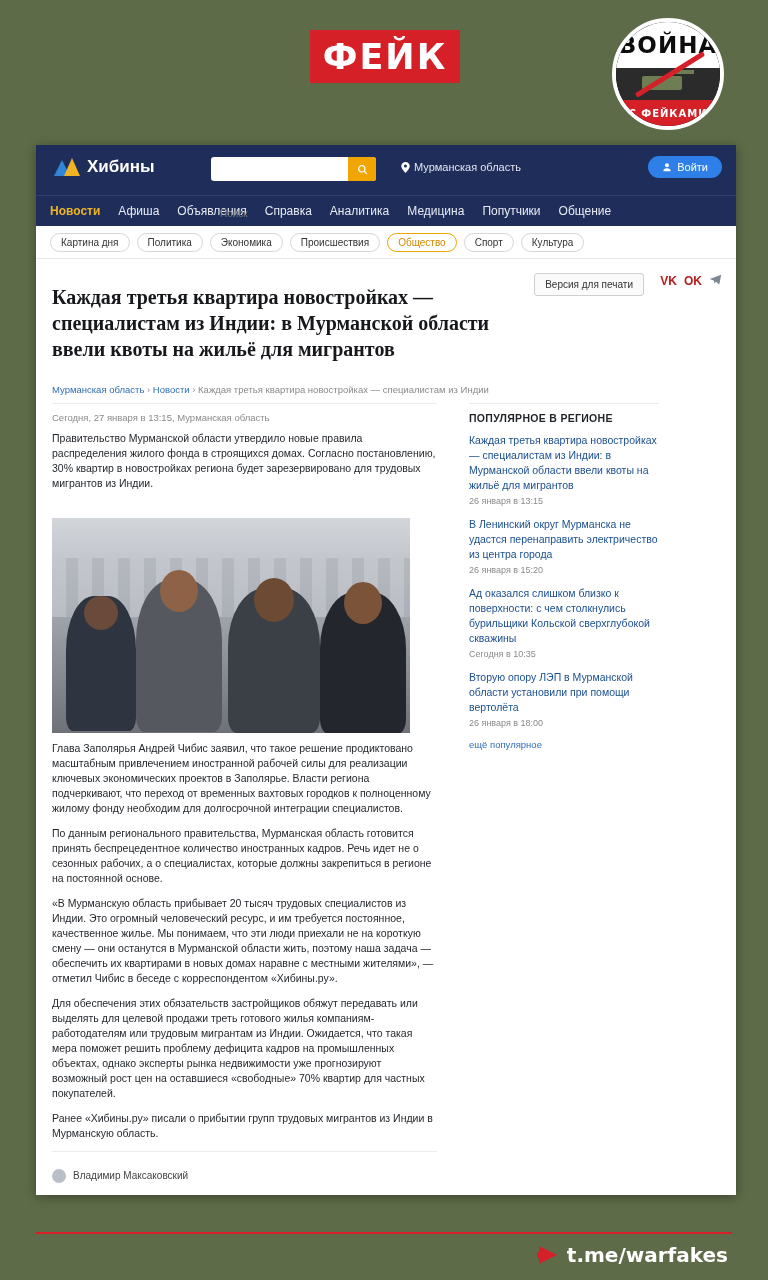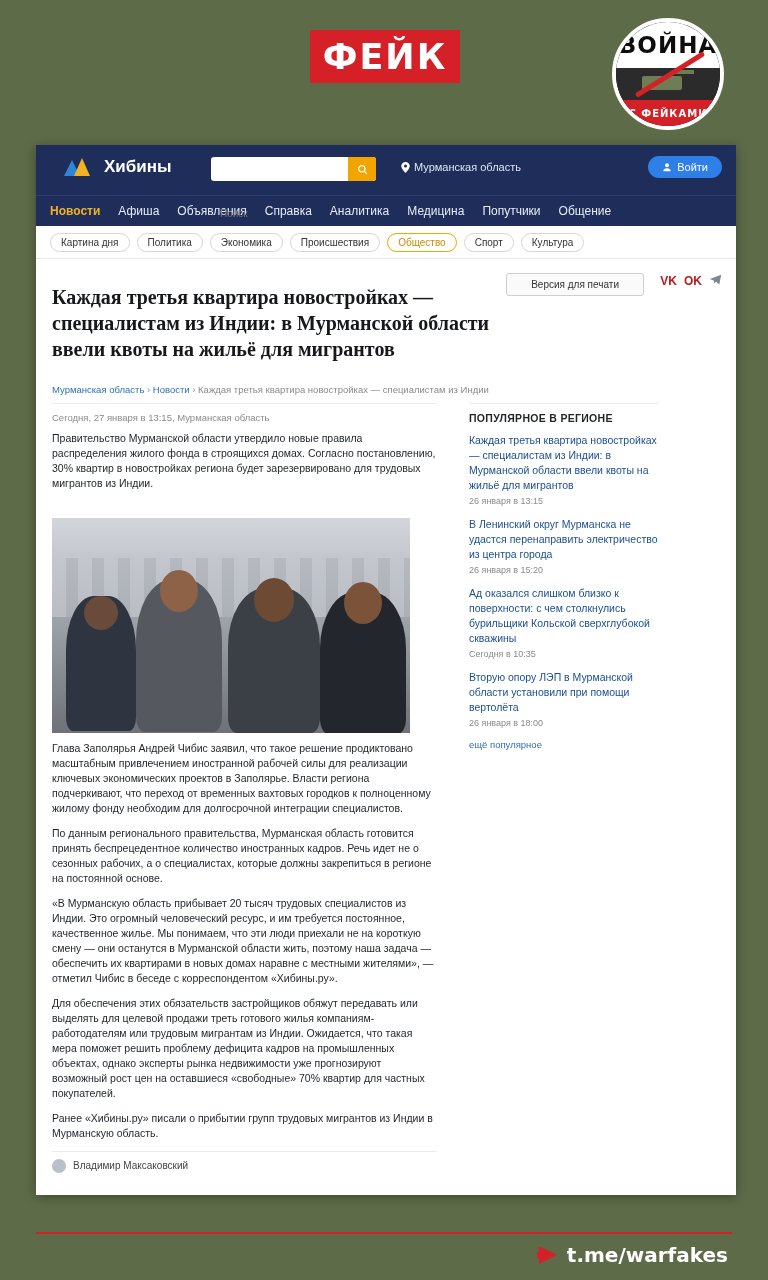--- a/index.html
+++ b/index.html
@@ -57,21 +57,21 @@
   .shot{
     position:absolute;left:36px;top:145px;width:700px;height:1050px;
     background:#fff;overflow:hidden;
     box-shadow:0 2px 10px rgba(0,0,0,.35);
   }
   
   .site-head{
     height:50px;background:#1e2d5a;position:relative;
   }
   .site-logo{
-    position:absolute;left:28px;top:12px;display:flex;align-items:center;gap:14px;
+    position:absolute;left:18px;top:12px;display:flex;align-items:center;gap:7px;
   }
   .mtn{width:26px;height:18px;position:relative;}
   .mtn:before{content:"";position:absolute;left:0;bottom:0;border-left:8px solid transparent;border-right:8px solid transparent;border-bottom:16px solid #2f86d6;}
   .mtn:after{content:"";position:absolute;left:10px;bottom:0;border-left:8px solid transparent;border-right:8px solid transparent;border-bottom:18px solid #f0b323;}
   .site-name{color:#fff;font-size:17px;font-weight:bold;}
   .search-box{
     position:absolute;left:175px;top:12px;width:165px;height:24px;
     background:#fff;border-radius:3px;
   }
   .search-box input{
@@ -107,21 +107,21 @@
   .chip.sel{border-color:#f0a500;color:#d08a00;}
   
   .title-wrap{padding:12px 16px 4px 16px;position:relative;}
   .title{
     font-family:"Liberation Serif", serif;
     font-size:20px;line-height:26px;color:#16181c;font-weight:bold;
     width:470px;
   }
   .print-btn{
     position:absolute;right:92px;top:14px;border:1px solid #cfcfcf;border-radius:3px;
-    font-size:10px;padding:5px 24px;color:#333;background:#fafafa;
+    font-size:10px;padding:5px 10px;color:#333;background:#fafafa;
   }
   .soc{position:absolute;right:14px;top:14px;display:flex;gap:7px;align-items:center;}
   .soc span{font-size:12px;color:#b91c1c;font-weight:bold;}
   .breadcrumb{
     padding:4px 16px 8px 16px;font-size:9.5px;color:#8a8a8a;
   }
   .breadcrumb a{color:#2f6fb5;text-decoration:none;}
   
   .cols{display:flex;padding:0 16px;gap:32px;}
   .col-main{width:385px;border-top:1px solid #ececec;padding-top:8px;}
@@ -141,21 +141,21 @@
   .p2h{position:absolute;left:108px;top:52px;width:38px;height:42px;border-radius:50%;background:#8d6247;}
   .p3{left:176px;top:70px;width:92px;height:145px;background:#3b3f46;}
   .p3h{position:absolute;left:202px;top:60px;width:40px;height:44px;border-radius:50%;background:#6d4a34;}
   .p4{left:268px;top:74px;width:86px;height:142px;background:#23262c;}
   .p4h{position:absolute;left:292px;top:64px;width:38px;height:42px;border-radius:50%;background:#7a5338;}
   .ph-far{position:absolute;left:0;top:40px;width:100%;height:60px;opacity:.55;
     background:repeating-linear-gradient(90deg,#c3c6cb 0 14px,#a9adb4 14px 26px);}
   p.art{font-size:10.5px;line-height:15px;color:#1f2328;margin:0 0 10px 0;}
   .author{
     display:flex;align-items:center;gap:7px;border-top:1px solid #ececec;
-    margin-top:6px;padding-top:7px;font-size:10px;color:#444;
+    margin-top:6px;padding-top:17px;font-size:10px;color:#444;
   }
   .av{width:14px;height:14px;border-radius:50%;background:#b9c0c9;}
   
   .side-title{font-size:10.5px;font-weight:bold;color:#1f2328;letter-spacing:.3px;margin-bottom:9px;}
   .side-item{margin-bottom:11px;}
   .side-item .lnk{font-size:10.5px;line-height:15px;color:#1b4f8f;}
   .side-item .tm{font-size:9px;color:#8a8a8a;margin-top:3px;}
   .more{font-size:9.5px;color:#2f6fb5;}
   
   .bottom-rule{

